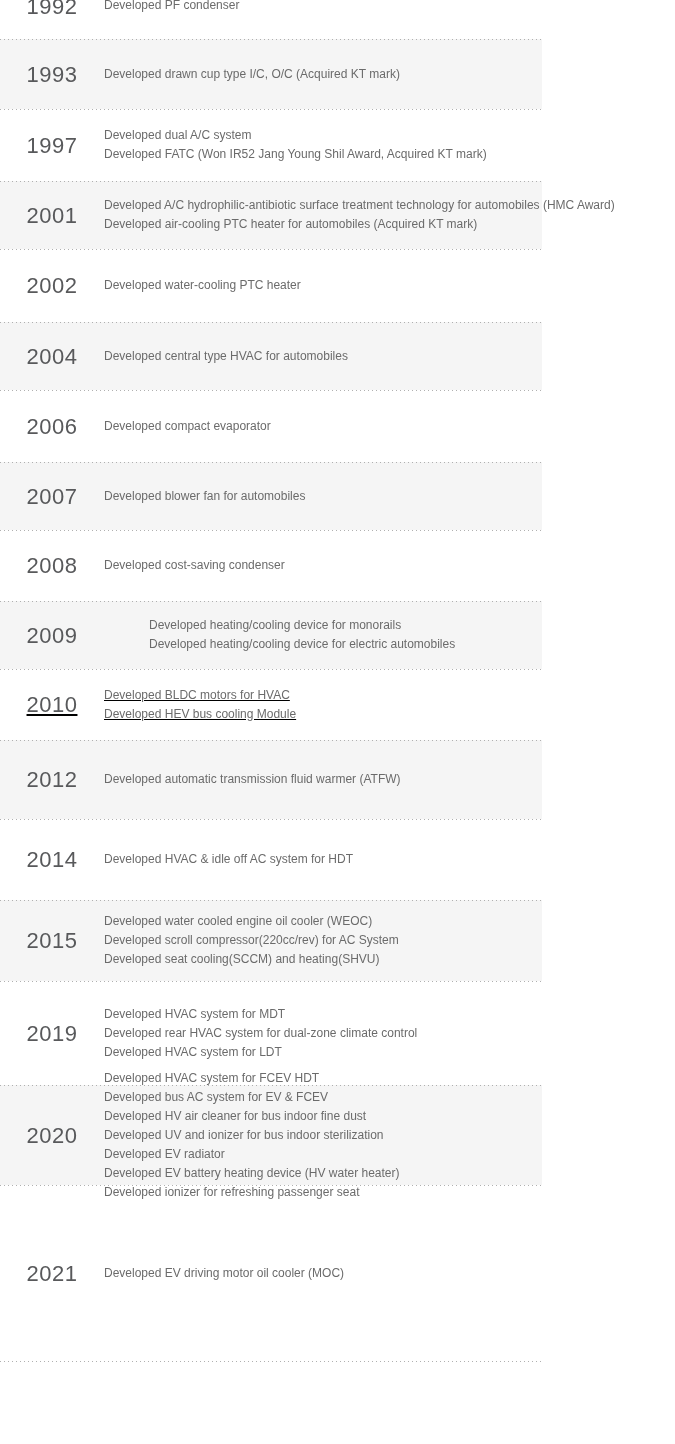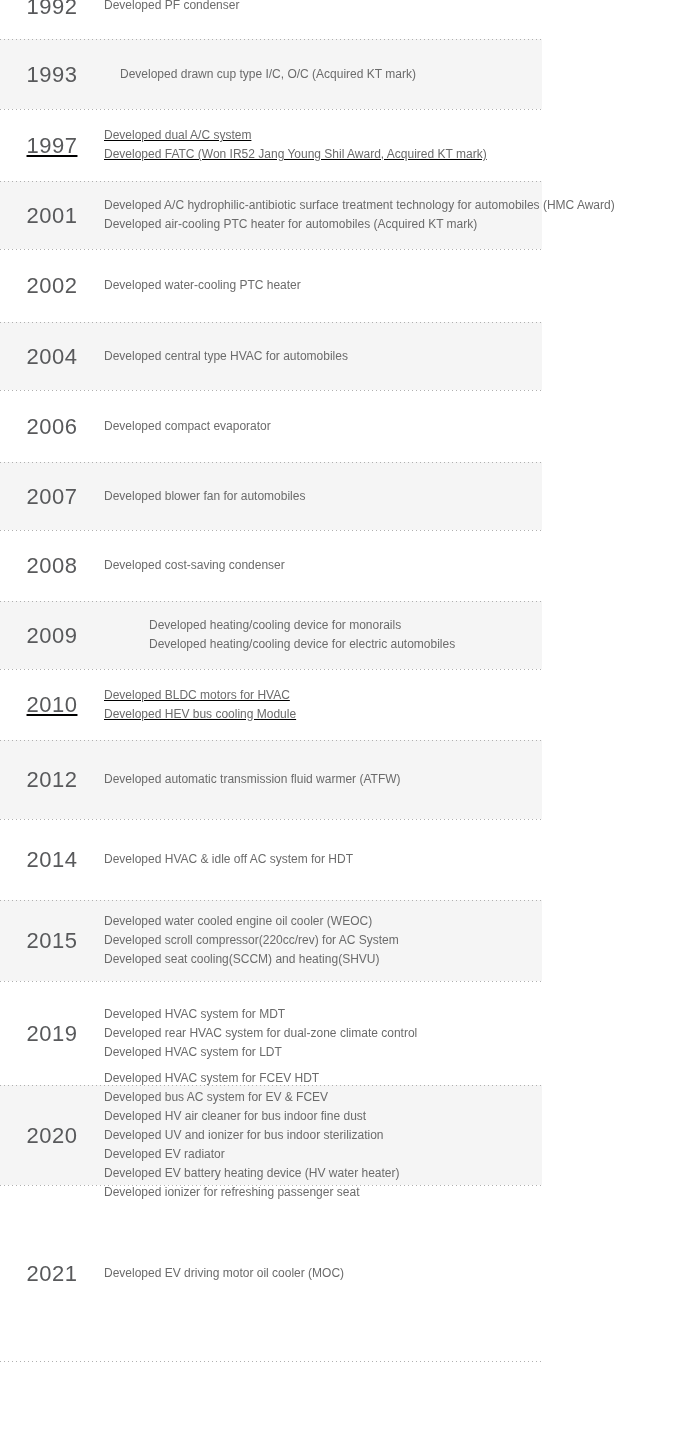--- a/index.html
+++ b/index.html
@@ -28,22 +28,22 @@
   }
   .row::before{ 
     content:"";position:absolute;top:0;left:0;right:0;height:1px;
     background-image:repeating-linear-gradient(90deg,var(--divider) 0,var(--divider) 1.5px,transparent 1.5px,transparent 4px);
   }
   .row:first-child::before{display:none;}
   .row:nth-child(even){background:var(--row-alt-bg);}
 
   
   .row:nth-child(1){height:39px;align-items:flex-start;overflow:hidden;}
-  .row:nth-child(2){height:70px;gap:16px;}
-  .row:nth-child(3){height:72px;text-decoration:underline;}
+  .row:nth-child(2){height:70px;}
+  .row:nth-child(3){height:72px;}
   .row:nth-child(4){height:68px;}
   .row:nth-child(5){height:73px;align-items:center;}
   .row:nth-child(6){height:68px;}
   .row:nth-child(7){height:72px;}
   .row:nth-child(8){height:68px;}
   .row:nth-child(9){height:71px;}
   .row:nth-child(10){height:68px;gap:45px;}
   .row:nth-child(11){height:71px;text-decoration:underline;}
   .row:nth-child(12){height:79px;}
   .row:nth-child(13){height:81px;}

